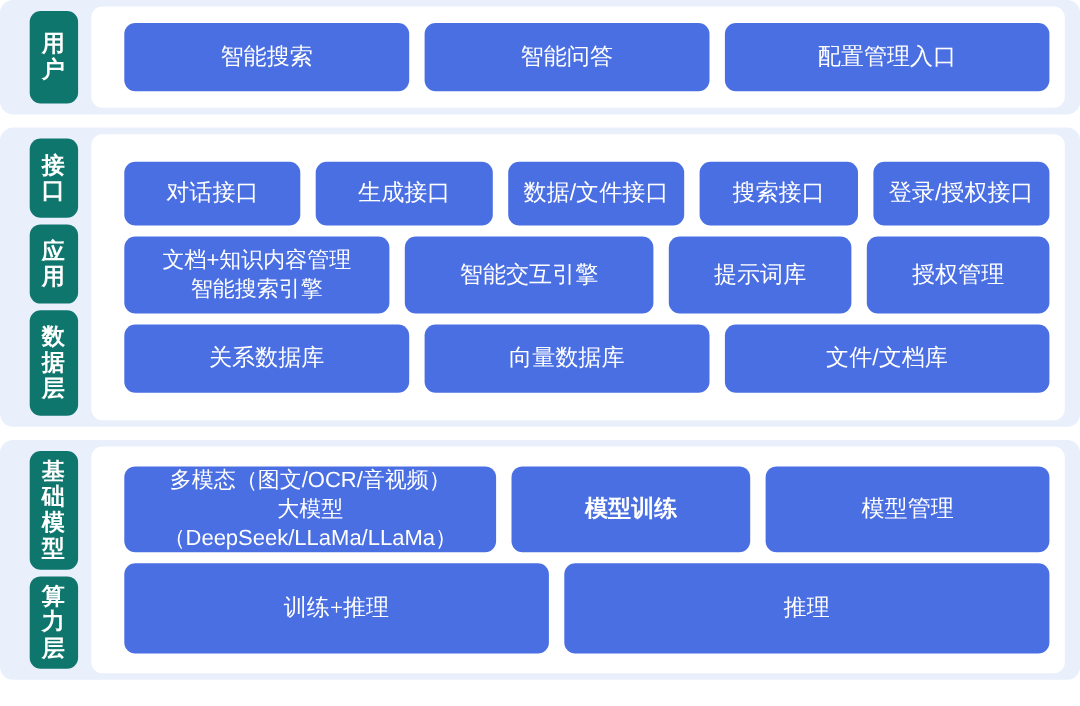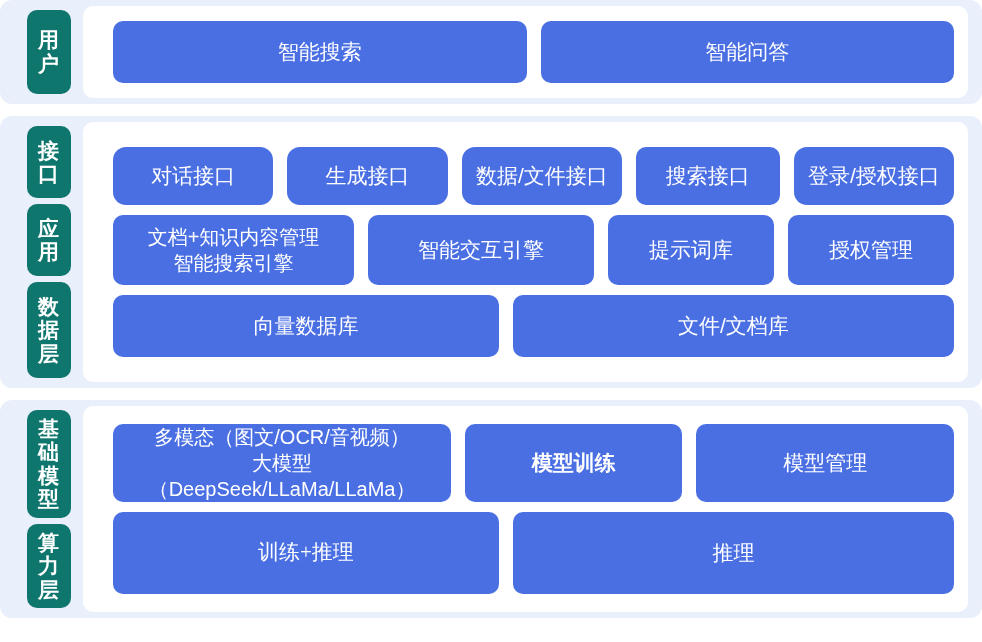--- a/index.html
+++ b/index.html
@@ -108,40 +108,41 @@
   .card.two-line { font-size: 20px; }
 
   
   .h58 { height: 58px; }
   .h62 { height: 62px; }
   .h70 { height: 70px; }
 
   .f1 { flex: 1 1 0; }
   .f115 { flex: 1.15 1 0; }
   .f12 { flex: 1.2 1 0; }
-  .f13 { flex: 1.3 1 0; border-radius: 13px; }
+  .f13 { flex: 1.3 1 0; }
   .f14 { flex: 1.4 1 0; }
   .f15 { flex: 1.5 1 0; }
   .f16 { flex: 1.6 1 0; }
 </style>
 </head>
 <body>
 
 <div id="arch">
 
   <div class="band" style="height:104px;">
     <div class="rail">
       <div class="rail-tab">
         <span>用户</span>
       </div>
     </div>
     <div class="panel">
       <div class="row">
         <div class="card h62 f1">智能搜索</div>
         <div class="card h62 f1">智能问答</div>
+        <div class="card h62 f115">配置管理入口</div>
       </div>
     </div>
   </div>
 
   <div class="band" style="height:272px;">
     <div class="rail">
       <div class="rail-tab">
         <span>接口</span>
       </div>
       <div class="rail-tab">
@@ -163,20 +164,21 @@
 
       <div class="row">
         <div class="card two-line h70 f15">文档+知识内容管理
 智能搜索引擎</div>
         <div class="card h70 f14">智能交互引擎</div>
         <div class="card h70 f1">提示词库</div>
         <div class="card h70 f1">授权管理</div>
       </div>
 
       <div class="row">
+        <div class="card h62 f1">关系数据库</div>
         <div class="card h62 f1">向量数据库</div>
         <div class="card h62 f115">文件/文档库</div>
       </div>
 
     </div>
   </div>
 
   <div class="band" style="height:218px;">
     <div class="rail">
       <div class="rail-tab">

